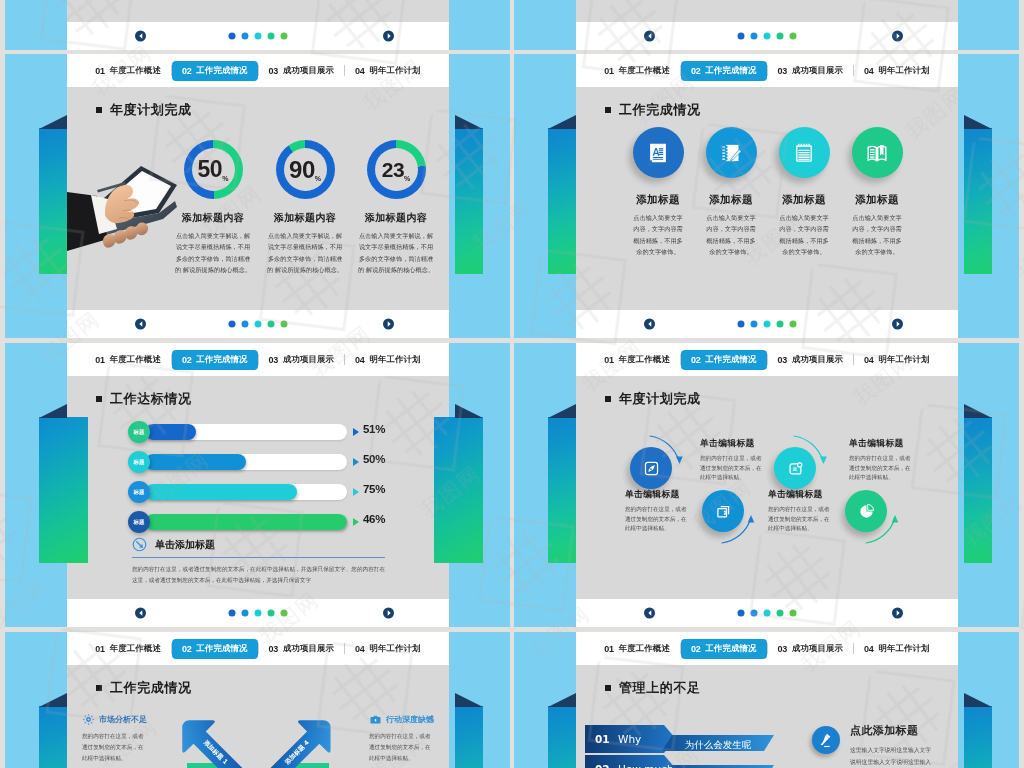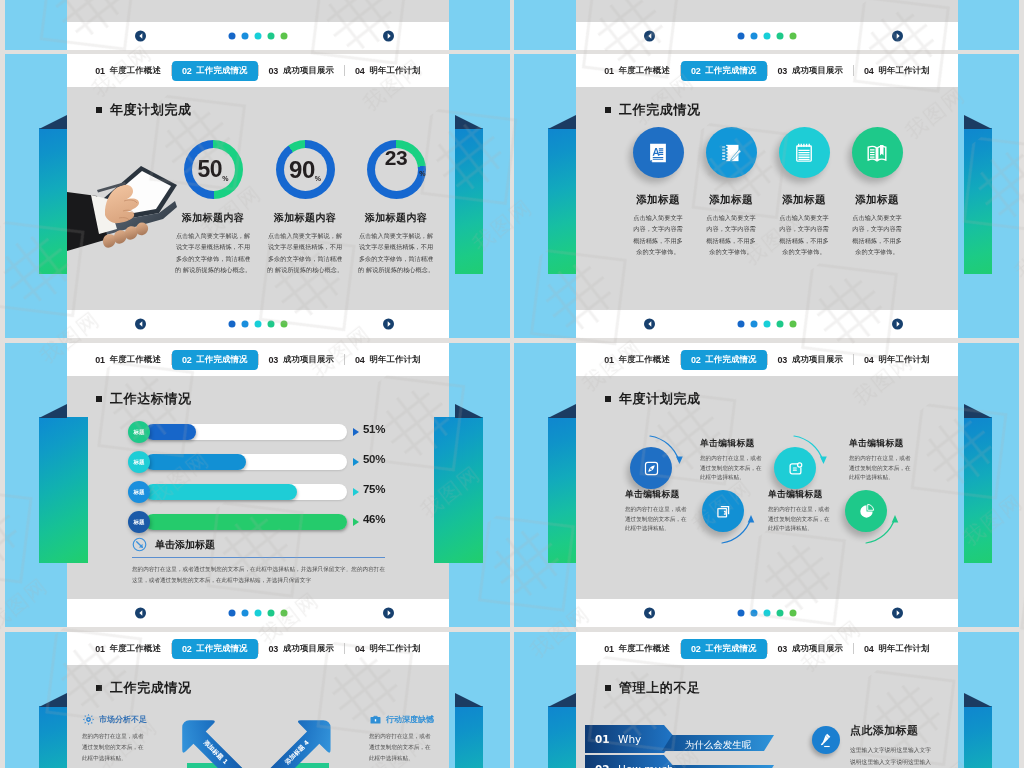--- a/index.html
+++ b/index.html
@@ -213,21 +213,21 @@
                   <span style="font-size:24px;font-weight:bold;color:#231f20;letter-spacing:-0.5px;">90</span>
                   <span style="font-size:7px;font-weight:bold;color:#231f20;align-self:flex-end;margin-bottom:17px;">%</span>
                 </div>
               </div>
               <div class="cn" style="margin-top:12px;text-align:center;font-size:10px;font-weight:bold;color:#1b1b1b;letter-spacing:.4px;">添加标题内容</div>
               <div class="cn wrapcn" style="margin:5px auto 0;width:78px;font-size:6.2px;line-height:1.82;color:#3c3c3c;text-align:center;">点击输入简要文字解说，解说文字尽量概括精炼，不用多余的文字修饰，简洁精准的 解说所提炼的核心概念。</div>
             </div>
             <div class="donut-item" style="position:absolute;left:267px;top:53px;width:124px;">
               <div class="donut" style="position:relative;margin:0 auto;width:59px;height:59px;border-radius:50%;background:conic-gradient(from 0deg,#19d183 0deg 82.8deg,#1668d0 82.8deg 360deg);">
                 <div style="position:absolute;left:8px;top:8px;width:43px;height:43px;border-radius:50%;background:#d8d8d8;"></div>
-                <div style="position:absolute;left:0;top:0;width:100%;height:100%;display:flex;align-items:center;justify-content:center;flex-direction:column;">
+                <div style="position:absolute;left:0;top:0;width:100%;height:100%;display:flex;align-items:center;justify-content:center;">
                   <span style="font-size:21px;font-weight:bold;color:#231f20;letter-spacing:-0.5px;">23</span>
                   <span style="font-size:7px;font-weight:bold;color:#231f20;align-self:flex-end;margin-bottom:17px;">%</span>
                 </div>
               </div>
               <div class="cn" style="margin-top:12px;text-align:center;font-size:10px;font-weight:bold;color:#1b1b1b;letter-spacing:.4px;">添加标题内容</div>
               <div class="cn wrapcn" style="margin:5px auto 0;width:78px;font-size:6.2px;line-height:1.82;color:#3c3c3c;text-align:center;">点击输入简要文字解说，解说文字尽量概括精炼，不用多余的文字修饰，简洁精准的 解说所提炼的核心概念。</div>
             </div>
           </div>
       </div>
       <div class="footbar">

